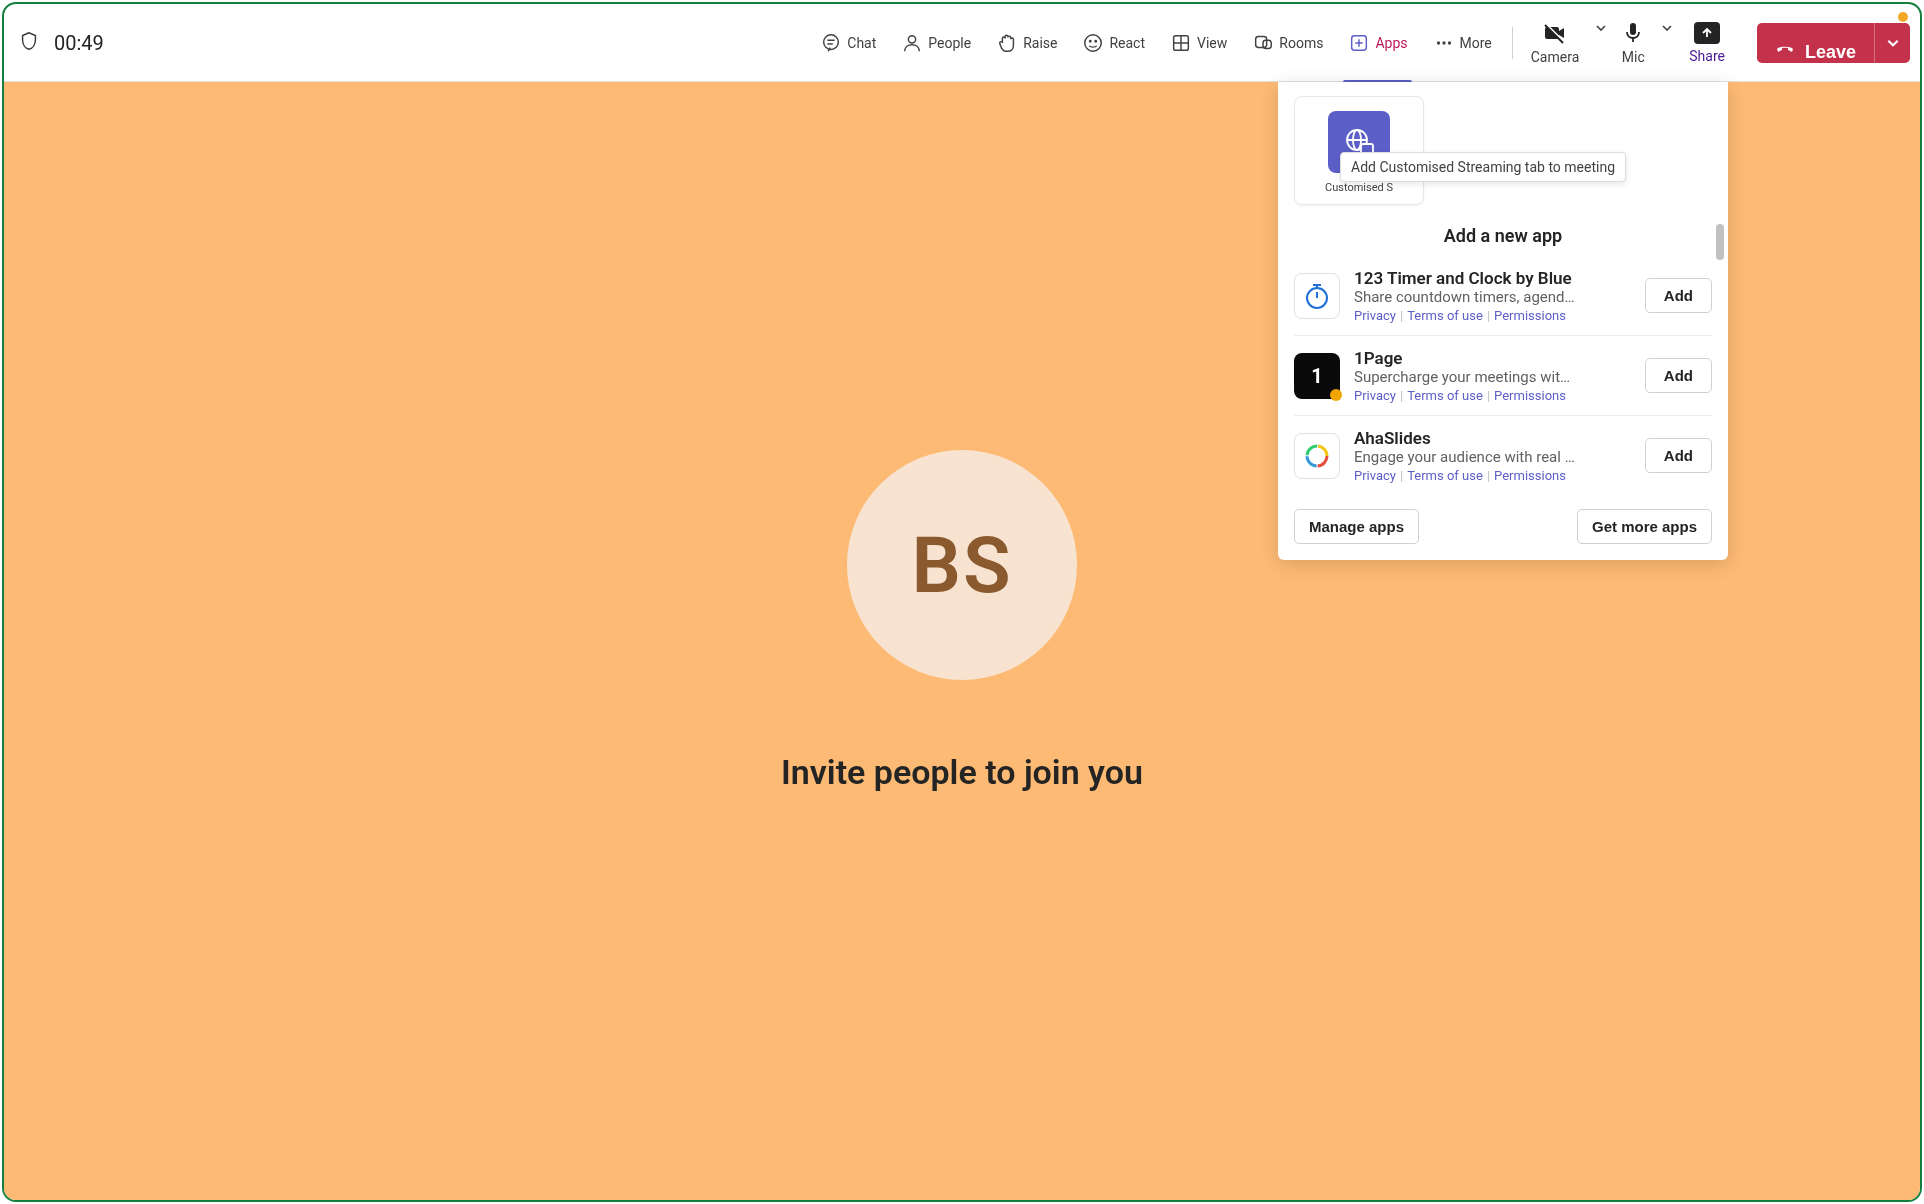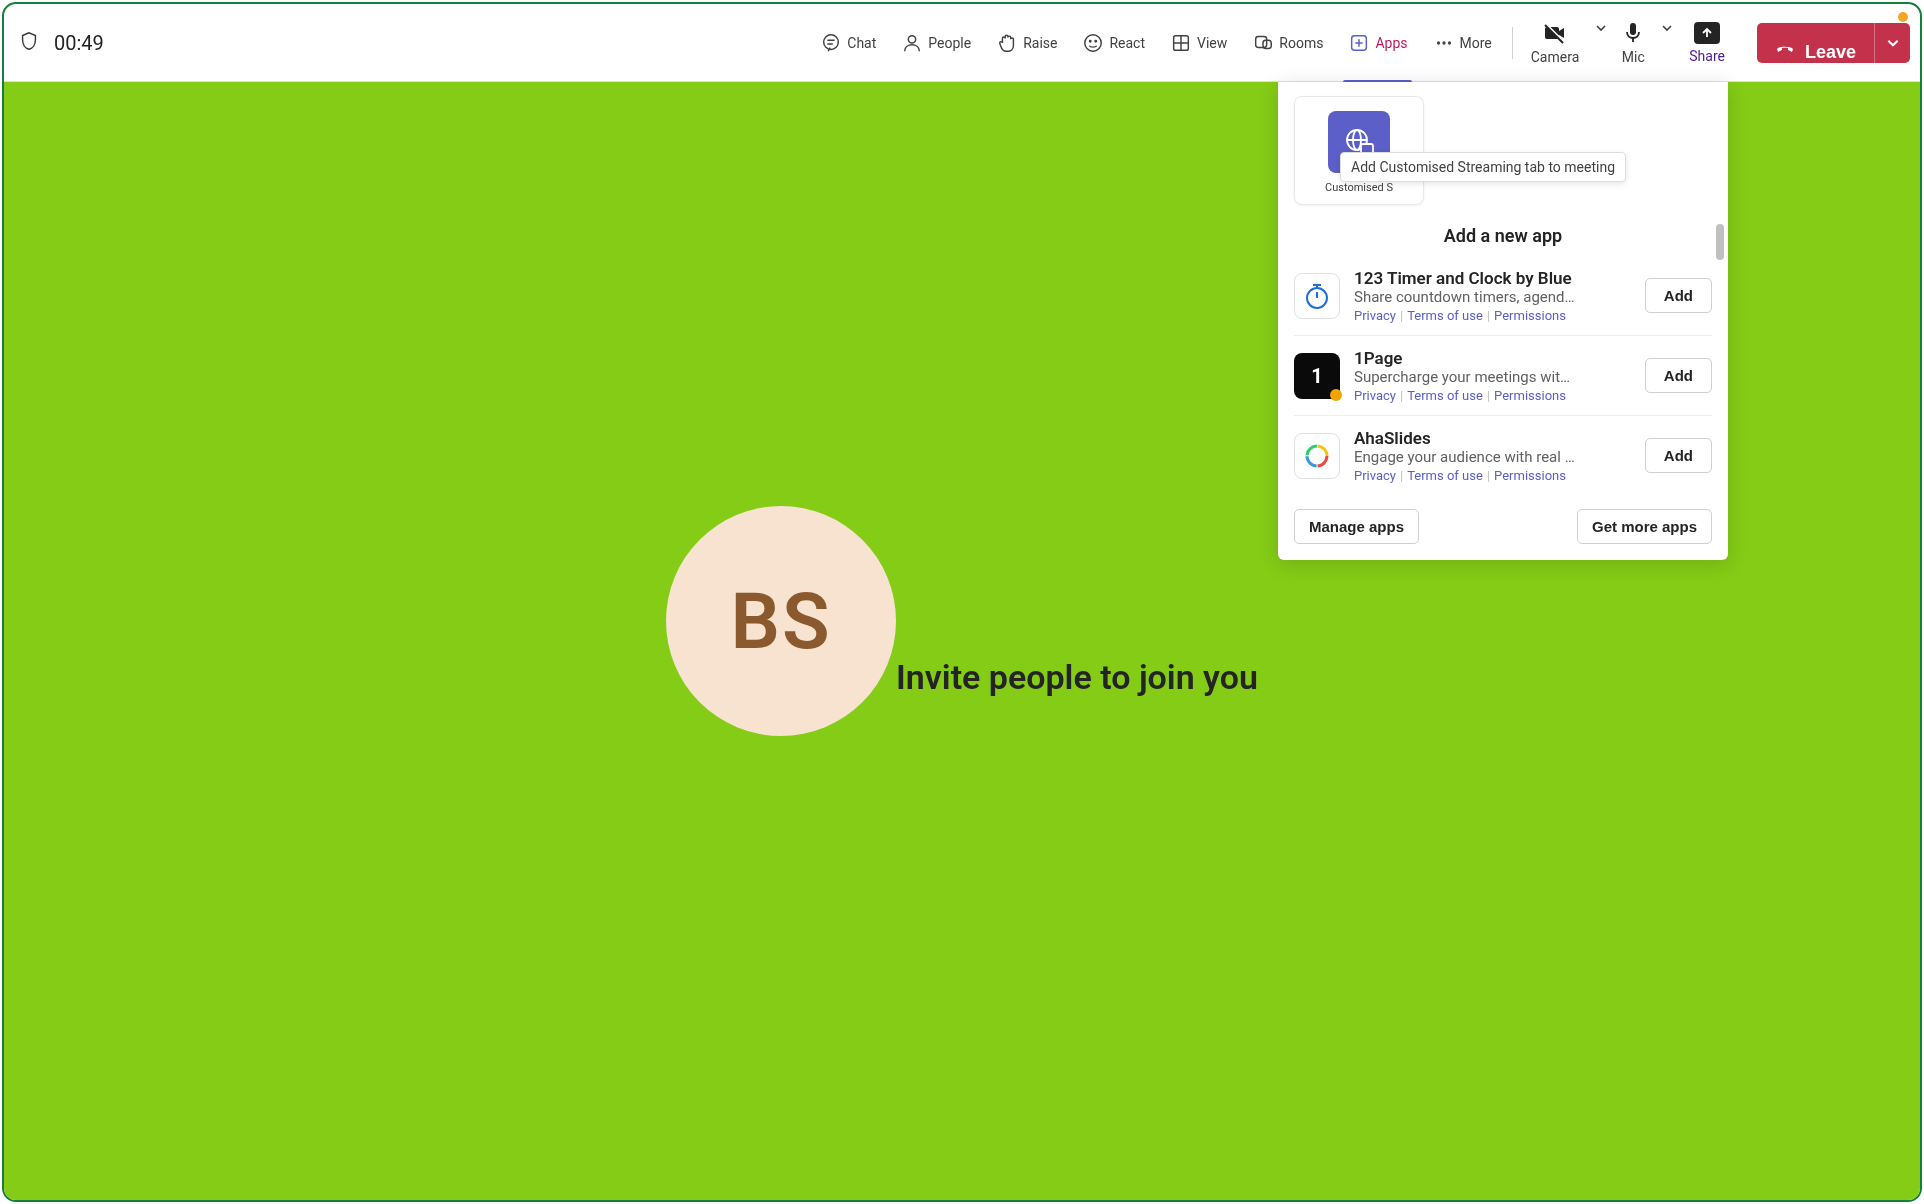--- a/index.html
+++ b/index.html
@@ -19,21 +19,21 @@
     .divider { width: 1px; height: 32px; background: #d0d0d0; margin: 0 8px; }
     .device-btn { display: flex; gap: 2px; }
     .device-main { display: flex; flex-direction: column; align-items: center; gap: 4px; padding: 0 10px; font-size: 14px; color: #424242; }
     .device-main .ic { width: 24px; height: 24px; display: flex; align-items: center; justify-content: center; }
     .chev { color: #424242; font-size: 14px; padding: 0 4px; cursor: pointer; }
     .share-btn { display: flex; flex-direction: column; align-items: center; gap: 4px; padding: 0 12px; font-size: 14px; color: #4c1d95; cursor: pointer; }
     .share-btn .ic { width: 26px; height: 22px; background: #242424; border-radius: 4px; display: flex; align-items: center; justify-content: center; }
     .leave-group { display: flex; height: 40px; margin-left: 20px; }
     .leave-btn { background: #c4314b; color: #fff; border: none; border-radius: 5px 0 0 5px; padding: 0 18px; font-size: 18px; font-weight: 700; display: flex; align-items: flex-end; gap: 10px; cursor: pointer; }
     .leave-chev-btn { background: #c4314b; color: #fff; border: none; border-left: 1px solid rgba(255,255,255,0.3); border-radius: 0 5px 5px 0; width: 36px; display: flex; align-items: center; justify-content: center; cursor: pointer; }
-    .content { position: absolute; top: 78px; left: 0; right: 0; bottom: 0; background: #84cc16; display: flex; flex-direction: row; align-items: center; justify-content: center; }
+    .content { position: absolute; top: 78px; left: 0; right: 0; bottom: 0; background: #fdba74; display: flex; flex-direction: column; align-items: center; justify-content: center; }
     .avatar { width: 230px; height: 230px; border-radius: 50%; background: #f7e3d0; display: flex; align-items: center; justify-content: center; font-size: 78px; font-weight: 600; color: #8a5a2e; letter-spacing: 2px; margin-top: -40px; }
     .invite-text { margin-top: 72px; font-size: 34px; color: #242424; font-weight: 600; }
     .apps-panel { position: absolute; top: 78px; left: 1274px; width: 450px; background: #fff; border-radius: 0 0 6px 6px; box-shadow: 0 4px 20px rgba(0,0,0,0.15); z-index: 10; padding-bottom: 16px; }
     .search-wrap { padding: 10px 16px 0 16px; }
     .search-box { position: relative; border-bottom: 2px solid #5b5fc7; }
     .search-input { width: 100%; border: none; outline: none; font-size: 18px; padding: 8px 36px 8px 0; background: transparent; }
     .search-icon { position: absolute; right: 6px; top: 50%; transform: translateY(-50%); color: #616161; }
     .tile-row { padding: 14px 16px 0 16px; display: flex; position: relative; }
     .app-tile { width: 130px; background: #fff; border: 1px solid #e8e8e8; border-radius: 8px; padding: 14px 10px 10px 10px; display: flex; flex-direction: column; align-items: center; gap: 8px; cursor: pointer; box-shadow: 0 1px 3px rgba(0,0,0,0.06); }
     .tile-icon { width: 62px; height: 62px; border-radius: 8px; background: #5b5fc7; display: flex; align-items: center; justify-content: center; }

